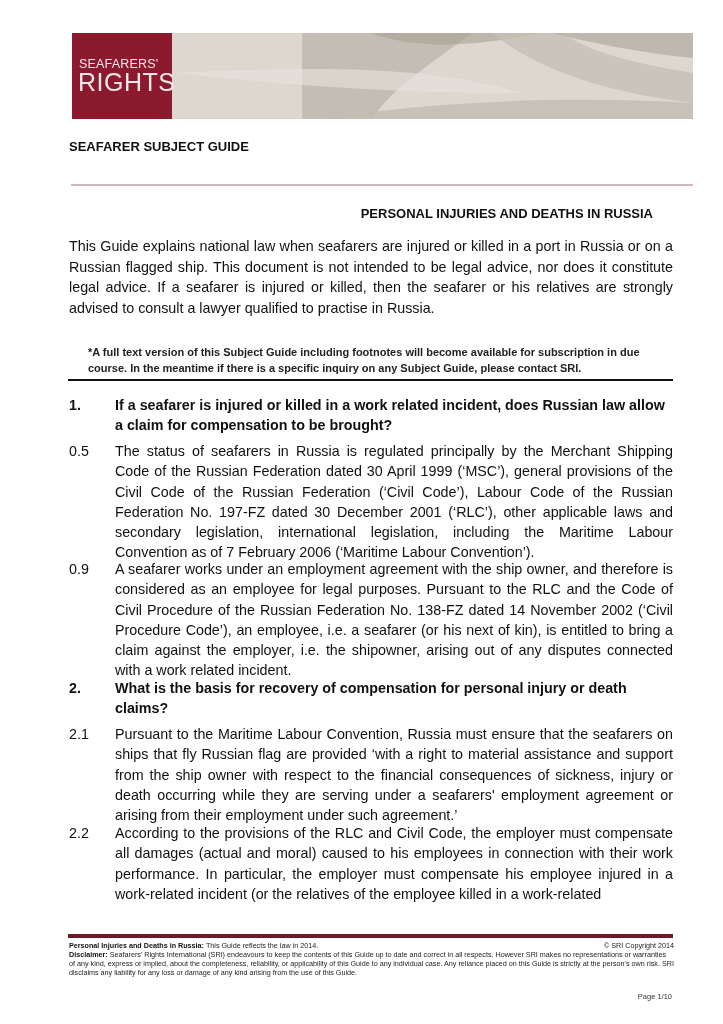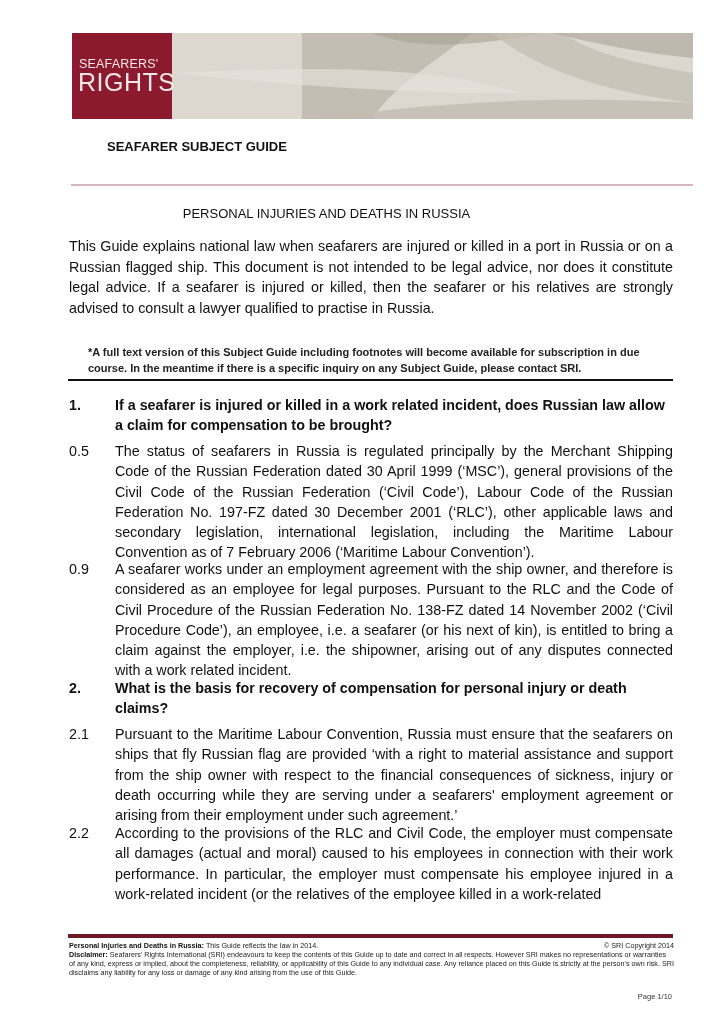--- a/index.html
+++ b/index.html
@@ -12,23 +12,23 @@
   .banner svg.waves { position: absolute; left: 0; top: 0; width: 621px; height: 86px; }
   .logo-block { position: absolute; left: 0; top: 0; width: 100px; height: 86px; background: #8b1a2f;
                 color: #f3e6e8; }
   .logo-line1 { position: absolute; left: 7px; top: 24px; font-size: 12.5px; letter-spacing: 0.2px; }
   .logo-line2 { position: absolute; left: 6px; top: 36px; font-size: 25px; letter-spacing: 0.5px; line-height: 26px; }
   .tagline { position: absolute; left: 94px; top: 25px; font-size: 10px; line-height: 12px; color: #8b1a2f; }
   .tagline span { display: block; }
   .tagline .spaced { letter-spacing: 1.2px; }
 
   
-  .subject-guide { position: absolute; left: 69px; top: 139px; font-size: 13px; font-weight: bold; margin-left: 38px; }
+  .subject-guide { position: absolute; left: 69px; top: 139px; font-size: 13px; font-weight: bold; }
   .rule-pink { position: absolute; left: 71px; top: 184px; width: 622px; height: 2px; background: #d4b7be; }
-  .doc-title { position: absolute; left: 0; width: 653px; top: 206px; text-align: center; font-size: 13px; font-weight: normal; }
+  .doc-title { position: absolute; left: 0; width: 653px; top: 206px; text-align: right; font-size: 13px; font-weight: bold; }
 
   .intro { position: absolute; left: 69px; top: 236px; width: 604px; font-size: 14.3px; line-height: 20.5px; text-align: justify; }
   .note { position: absolute; left: 88px; top: 344px; width: 585px; font-size: 11px; line-height: 16px; color: #222; font-weight: bold; }
 
   .rule-black { position: absolute; left: 68px; top: 379px; width: 605px; height: 2px; background: #111; }
 
   
   .sec-head { position: absolute; left: 69px; width: 604px; font-size: 14.3px; font-weight: bold; line-height: 20px; }
   .sec-head .num { position: absolute; left: 0; top: 0; }
   .sec-head .txt { display: block; margin-left: 46px; }

